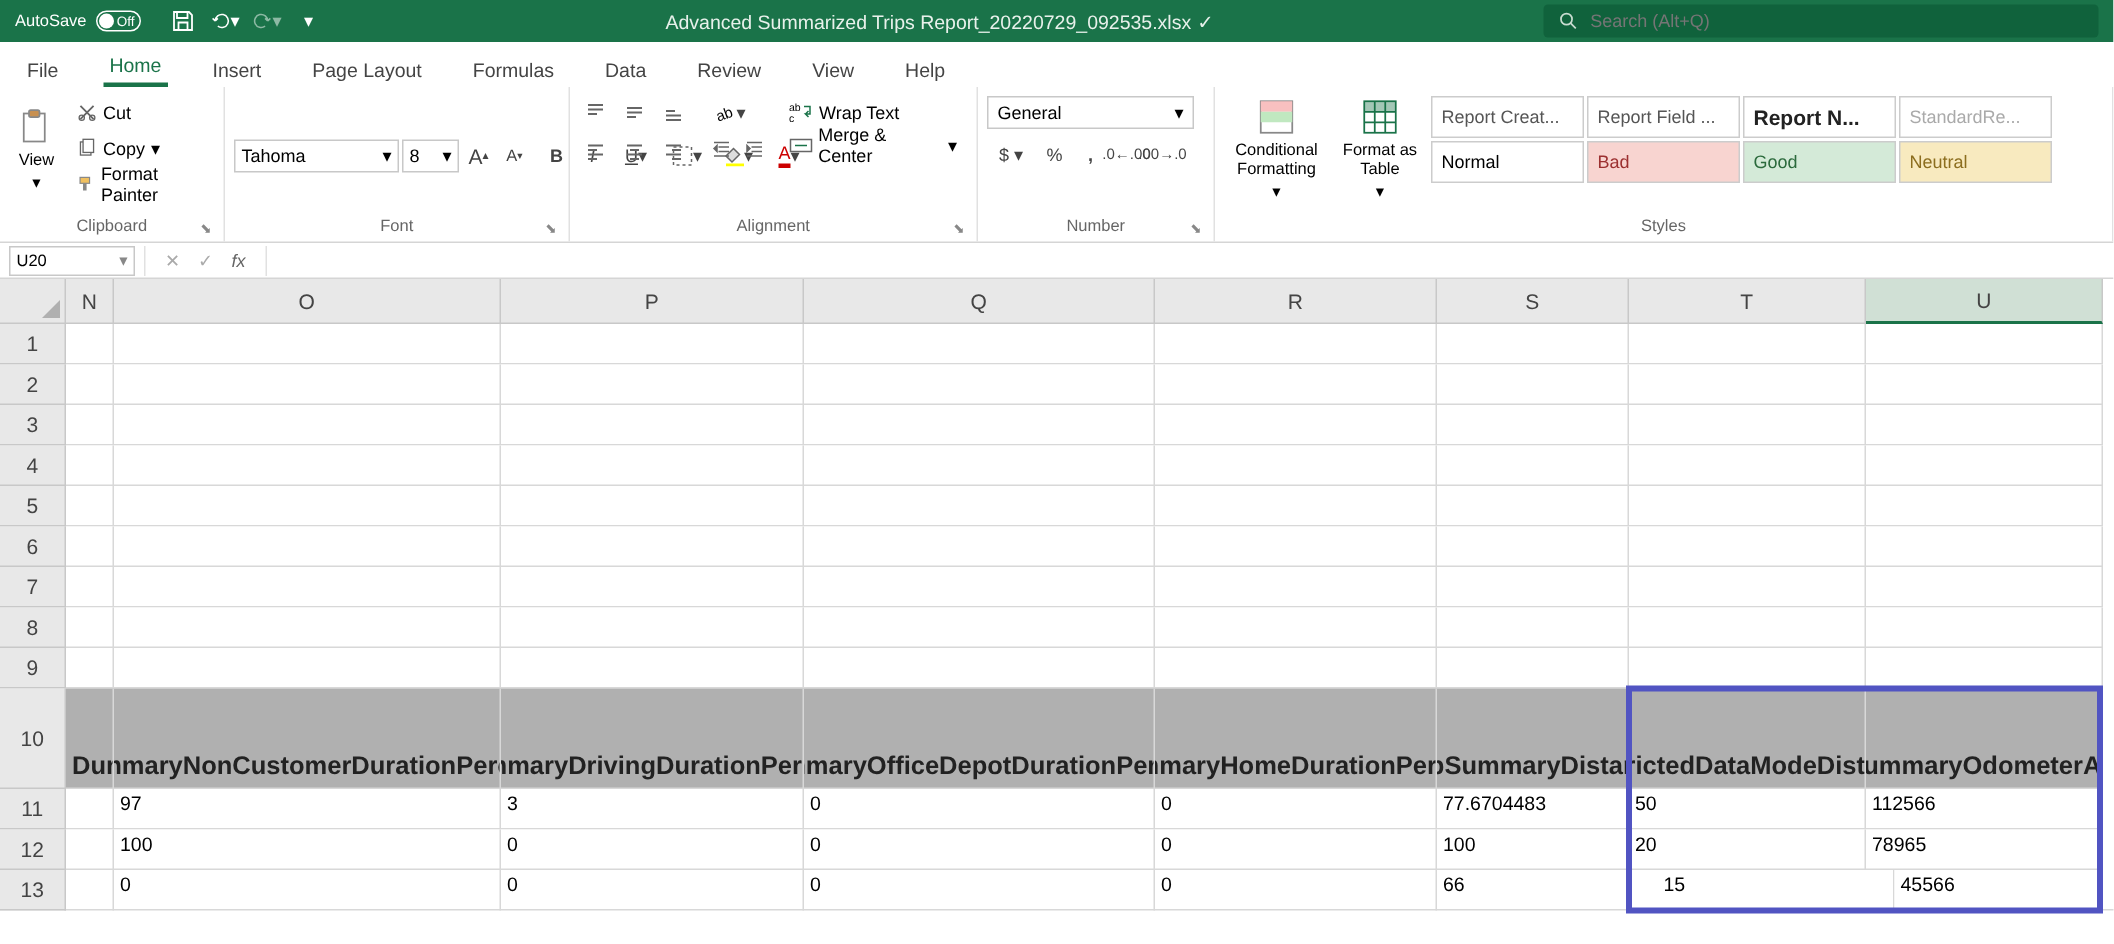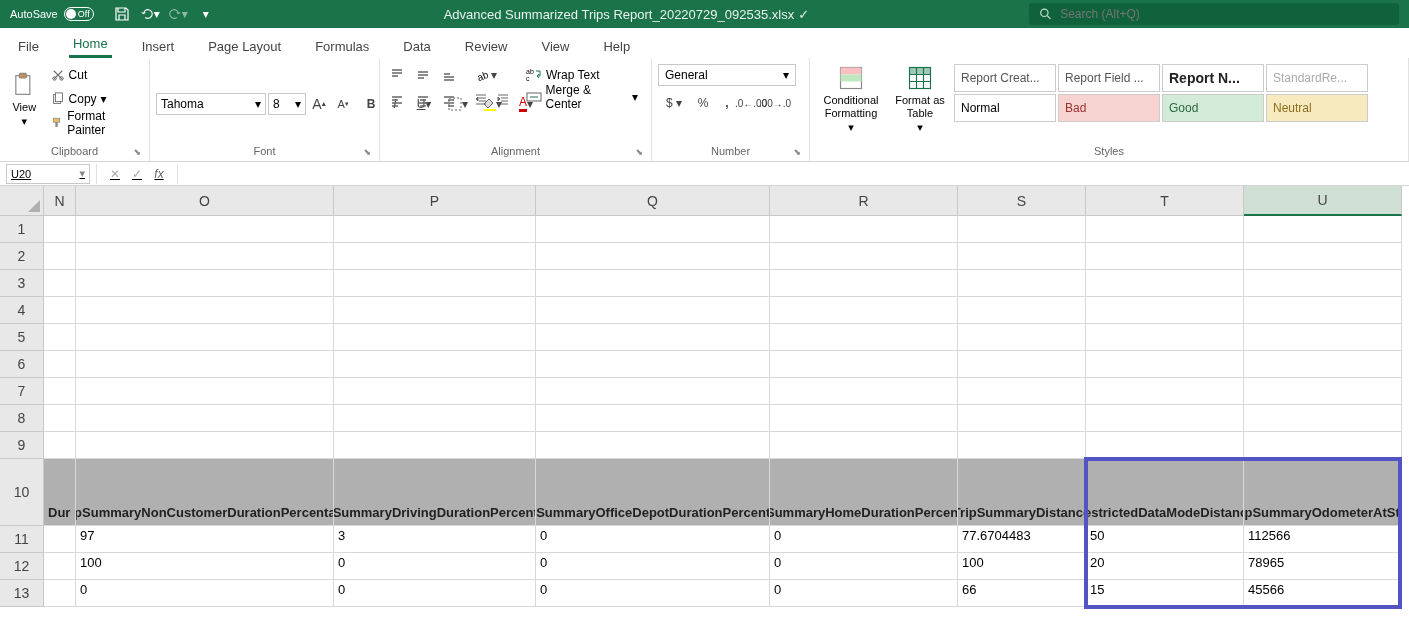--- a/index.html
+++ b/index.html
@@ -50,42 +50,42 @@
   .style-cell.report-creat { font-weight: 400; color: #555; }
   .style-cell.report-field { font-weight: 400; color: #555; }
   .style-cell.report-n { font-weight: 700; color: #222; font-size: 14px; }
   .style-cell.std { color: #aaa; }
   .style-cell.normal { background: #fff; }
   .style-cell.bad { background: #f8d4d0; color: #9c3030; }
   .style-cell.good { background: #d4ead8; color: #2b6a3c; }
   .style-cell.neutral { background: #f8eabf; color: #8c6e1f; }
   
   
-  .formulabar { display: flex; align-items: center; height: 24px; border-bottom: 1px solid #d5d5d5; text-decoration: underline; }
+  .formulabar { display: flex; align-items: center; height: 24px; border-bottom: 1px solid #d5d5d5; }
   .namebox { width: 84px; height: 20px; border: 1px solid #c8c8c8; margin: 0 6px; display: flex; align-items: center; justify-content: space-between; padding: 0 4px; font-size: 11px; cursor: text; }
   .fx-btns { display: flex; gap: 2px; padding: 0 8px; border-left: 1px solid #e1e1e1; border-right: 1px solid #e1e1e1; }
   .fx-btn { width: 20px; height: 20px; display: flex; align-items: center; justify-content: center; color: #aaa; cursor: pointer; }
   .formula-input { flex: 1; height: 20px; border: none; outline: none; padding: 0 6px; font-size: 12px; }
   
   
   .sheet { position: relative; }
   .corner { position: absolute; top: 0; left: 0; width: 44px; height: 30px; background: #e8e8e8; border-right: 1px solid #c8c8c8; border-bottom: 1px solid #c8c8c8; }
   .corner::after { content: ""; position: absolute; right: 3px; bottom: 3px; width: 0; height: 0; border-left: 12px solid transparent; border-bottom: 12px solid #b0b0b0; }
   .col-headers { position: absolute; top: 0; left: 44px; right: 0; height: 30px; display: flex; }
   .row-headers { position: absolute; top: 30px; left: 0; width: 44px; }
   .cells-area { position: absolute; top: 30px; left: 44px; right: 0; }
   
   .col-h { background: #e8e8e8; border-right: 1px solid #c8c8c8; border-bottom: 1px solid #c8c8c8; display: flex; align-items: center; justify-content: center; font-size: 14px; color: #444; cursor: pointer; flex-shrink: 0; }
   .col-h.active { background: #d0e0d5; border-bottom: 2px solid #1a7349; }
   .row-h { background: #e8e8e8; border-right: 1px solid #c8c8c8; border-bottom: 1px solid #c8c8c8; display: flex; align-items: center; justify-content: center; font-size: 14px; color: #444; cursor: pointer; }
   
   .grid-row { display: flex; }
   .cell { border-right: 1px solid #d8d8d8; border-bottom: 1px solid #d8d8d8; padding: 2px 4px; font-size: 13px; background: #fff; overflow: hidden; flex-shrink: 0; }
   
-  .header-row .cell { background: #b0b0b0; font-size: 13px; font-weight: 700; color: #222; display: flex; align-items: flex-end; justify-content: center; text-align: center; word-wrap: break-word; white-space: normal; line-height: 1.15; padding: 4px; }
+  .header-row .cell { background: #b0b0b0; font-size: 17px; font-weight: 700; color: #222; display: flex; align-items: flex-end; justify-content: center; text-align: center; word-wrap: break-word; white-space: normal; line-height: 1.15; padding: 4px; }
   .header-row .cell.first { justify-content: flex-start; text-align: left; }
   
   .annotation { position: absolute; color: #4a4fc7; font-size: 26px; font-style: italic; font-family: Georgia, serif; }
   .highlight-box { position: absolute; border: 4px solid #5154c2; pointer-events: none; }
   
   svg { display: block; }
 </style>
 </head>
 <body>
 
@@ -490,18 +490,18 @@
         <div class="cell" style="width: 158px; height: 27px;">20</div>
         <div class="cell" style="width: 158px; height: 27px;">78965</div>
       </div>
       <div class="grid-row">
         <div class="cell" style="width: 32px; height: 27px;"></div>
         <div class="cell" style="width: 258px; height: 27px;">0</div>
         <div class="cell" style="width: 202px; height: 27px;">0</div>
         <div class="cell" style="width: 234px; height: 27px;">0</div>
         <div class="cell" style="width: 188px; height: 27px;">0</div>
         <div class="cell" style="width: 128px; height: 27px;">66</div>
-        <div class="cell" style="width: 158px; height: 27px;">15</div>
+        <div class="cell" style="width: 158px; height: 27px; margin-left: 19px;">15</div>
         <div class="cell" style="width: 158px; height: 27px;">45566</div>
       </div>
     </div>
     <div class="highlight-box" style="left: 1084px; top: 271px; width: 318px; height: 152px;"></div>
   </div>
 
 </body></html>

